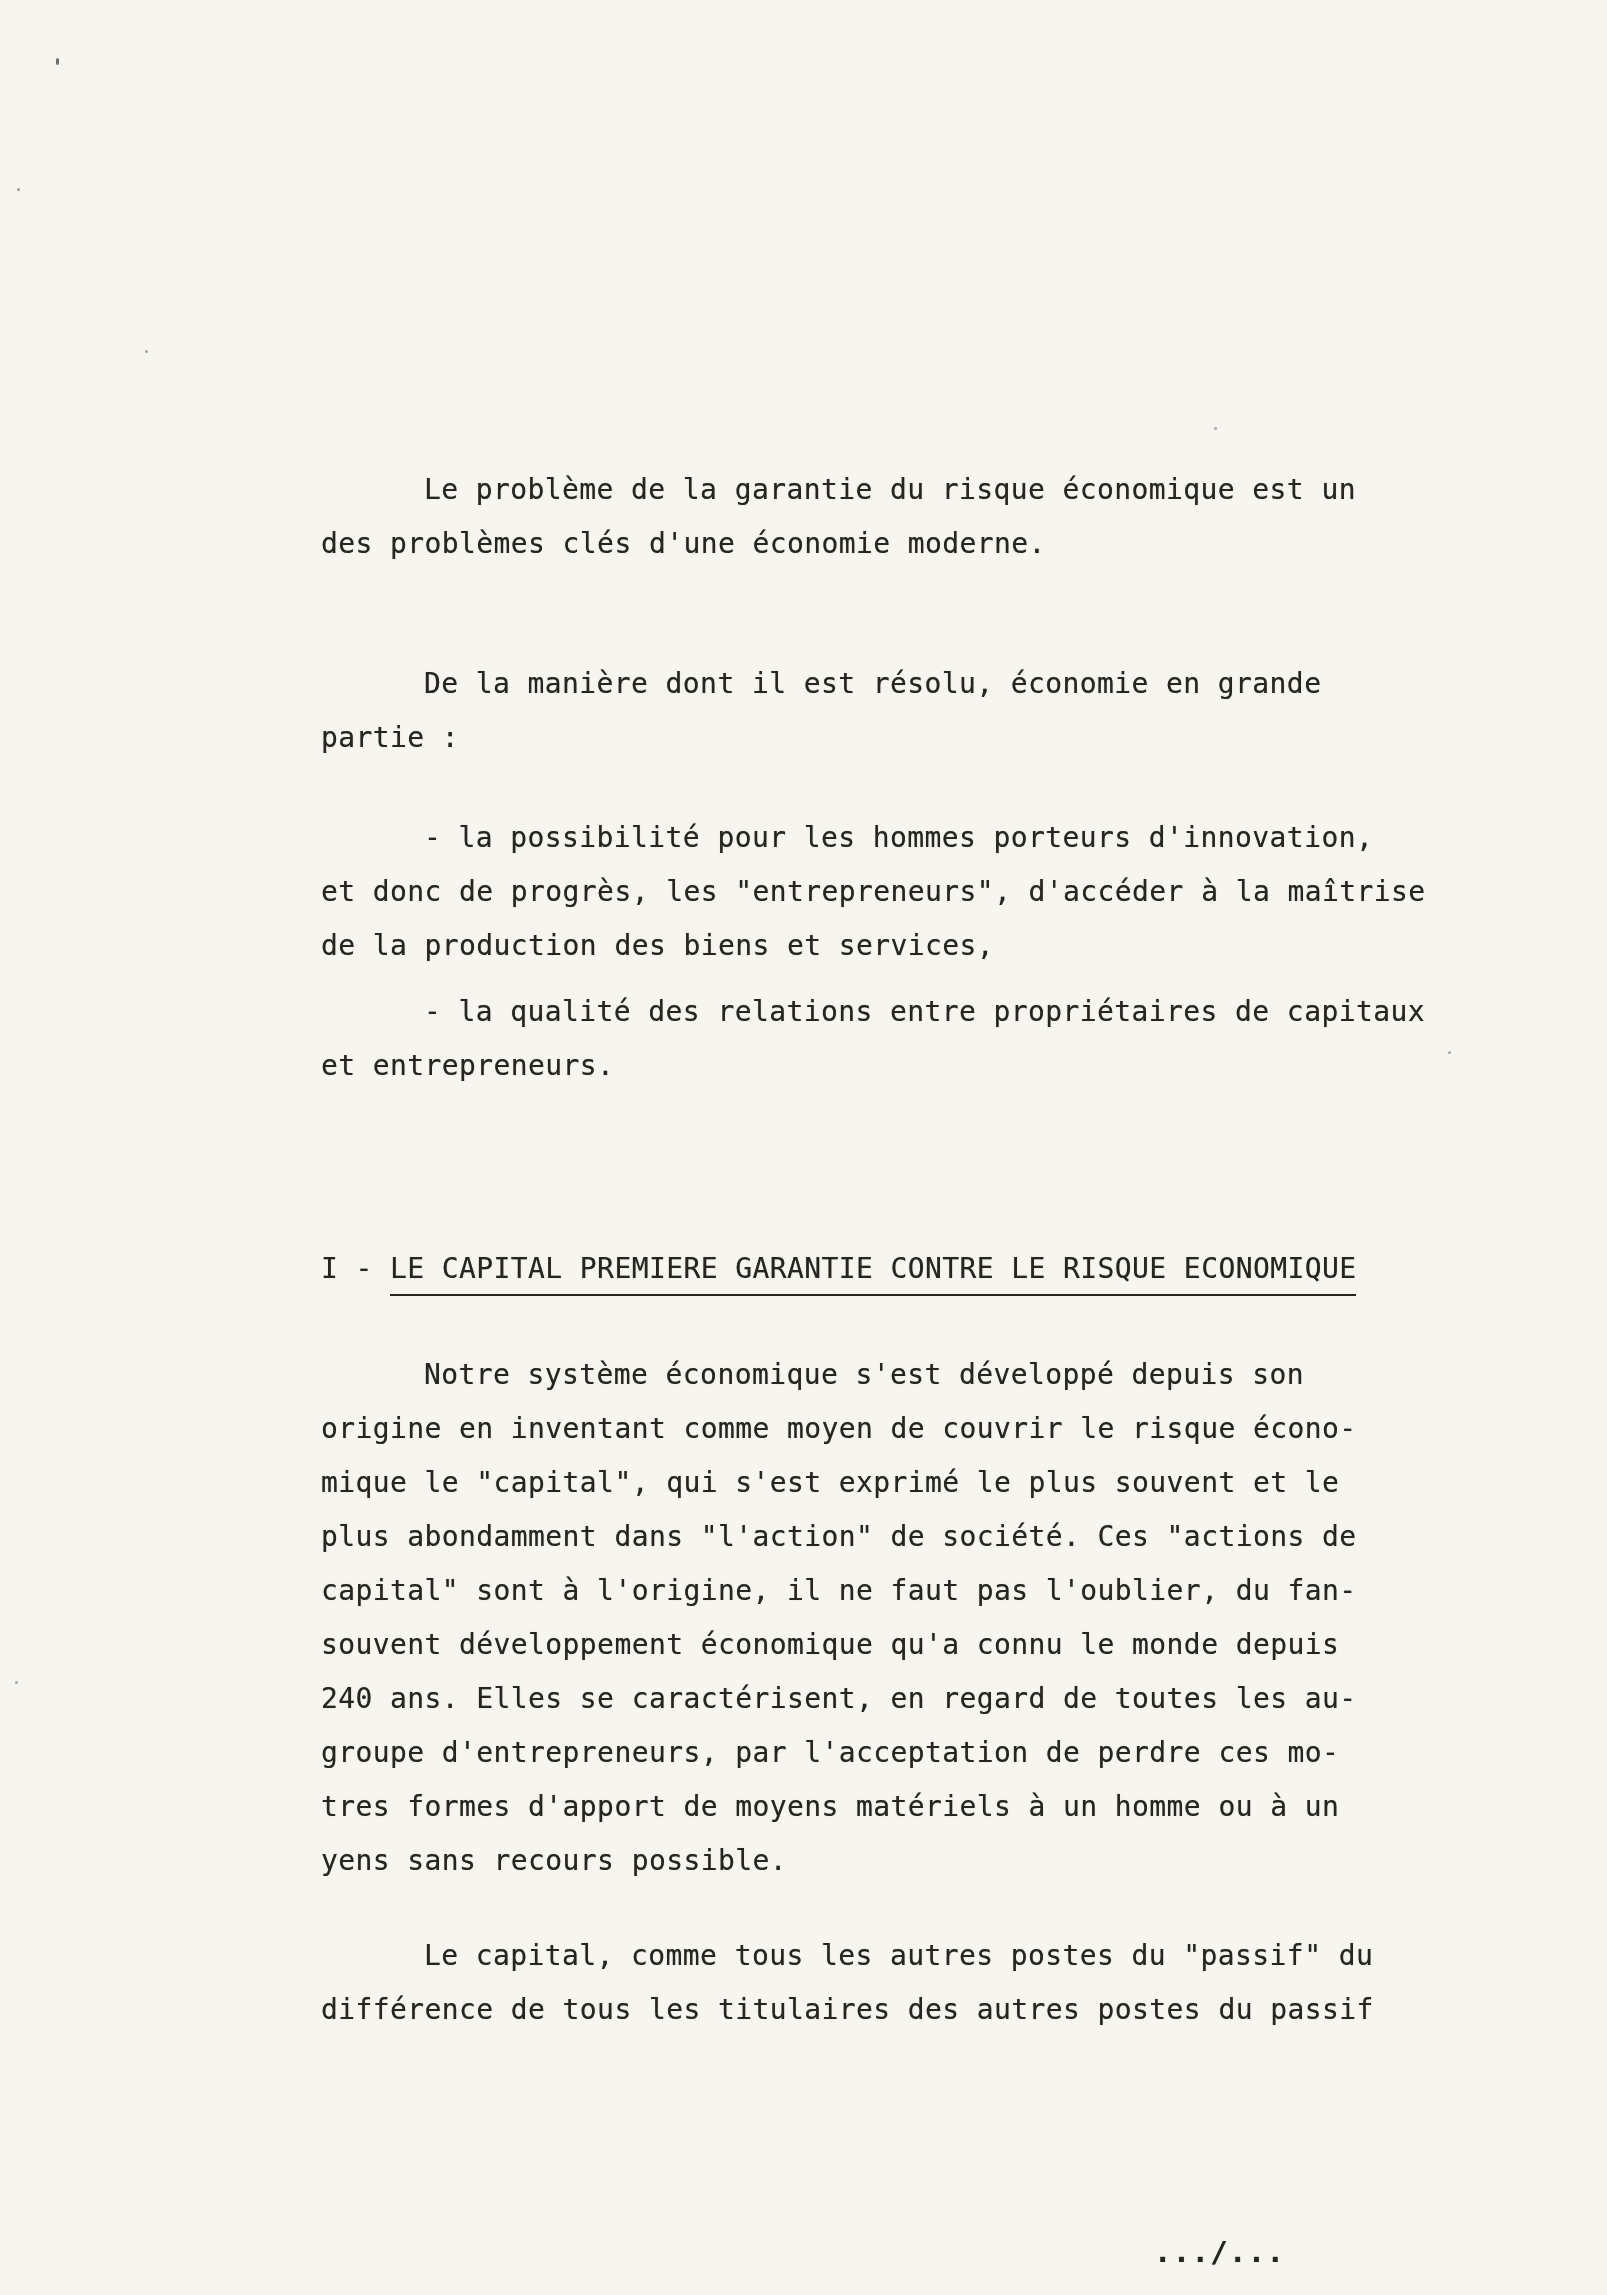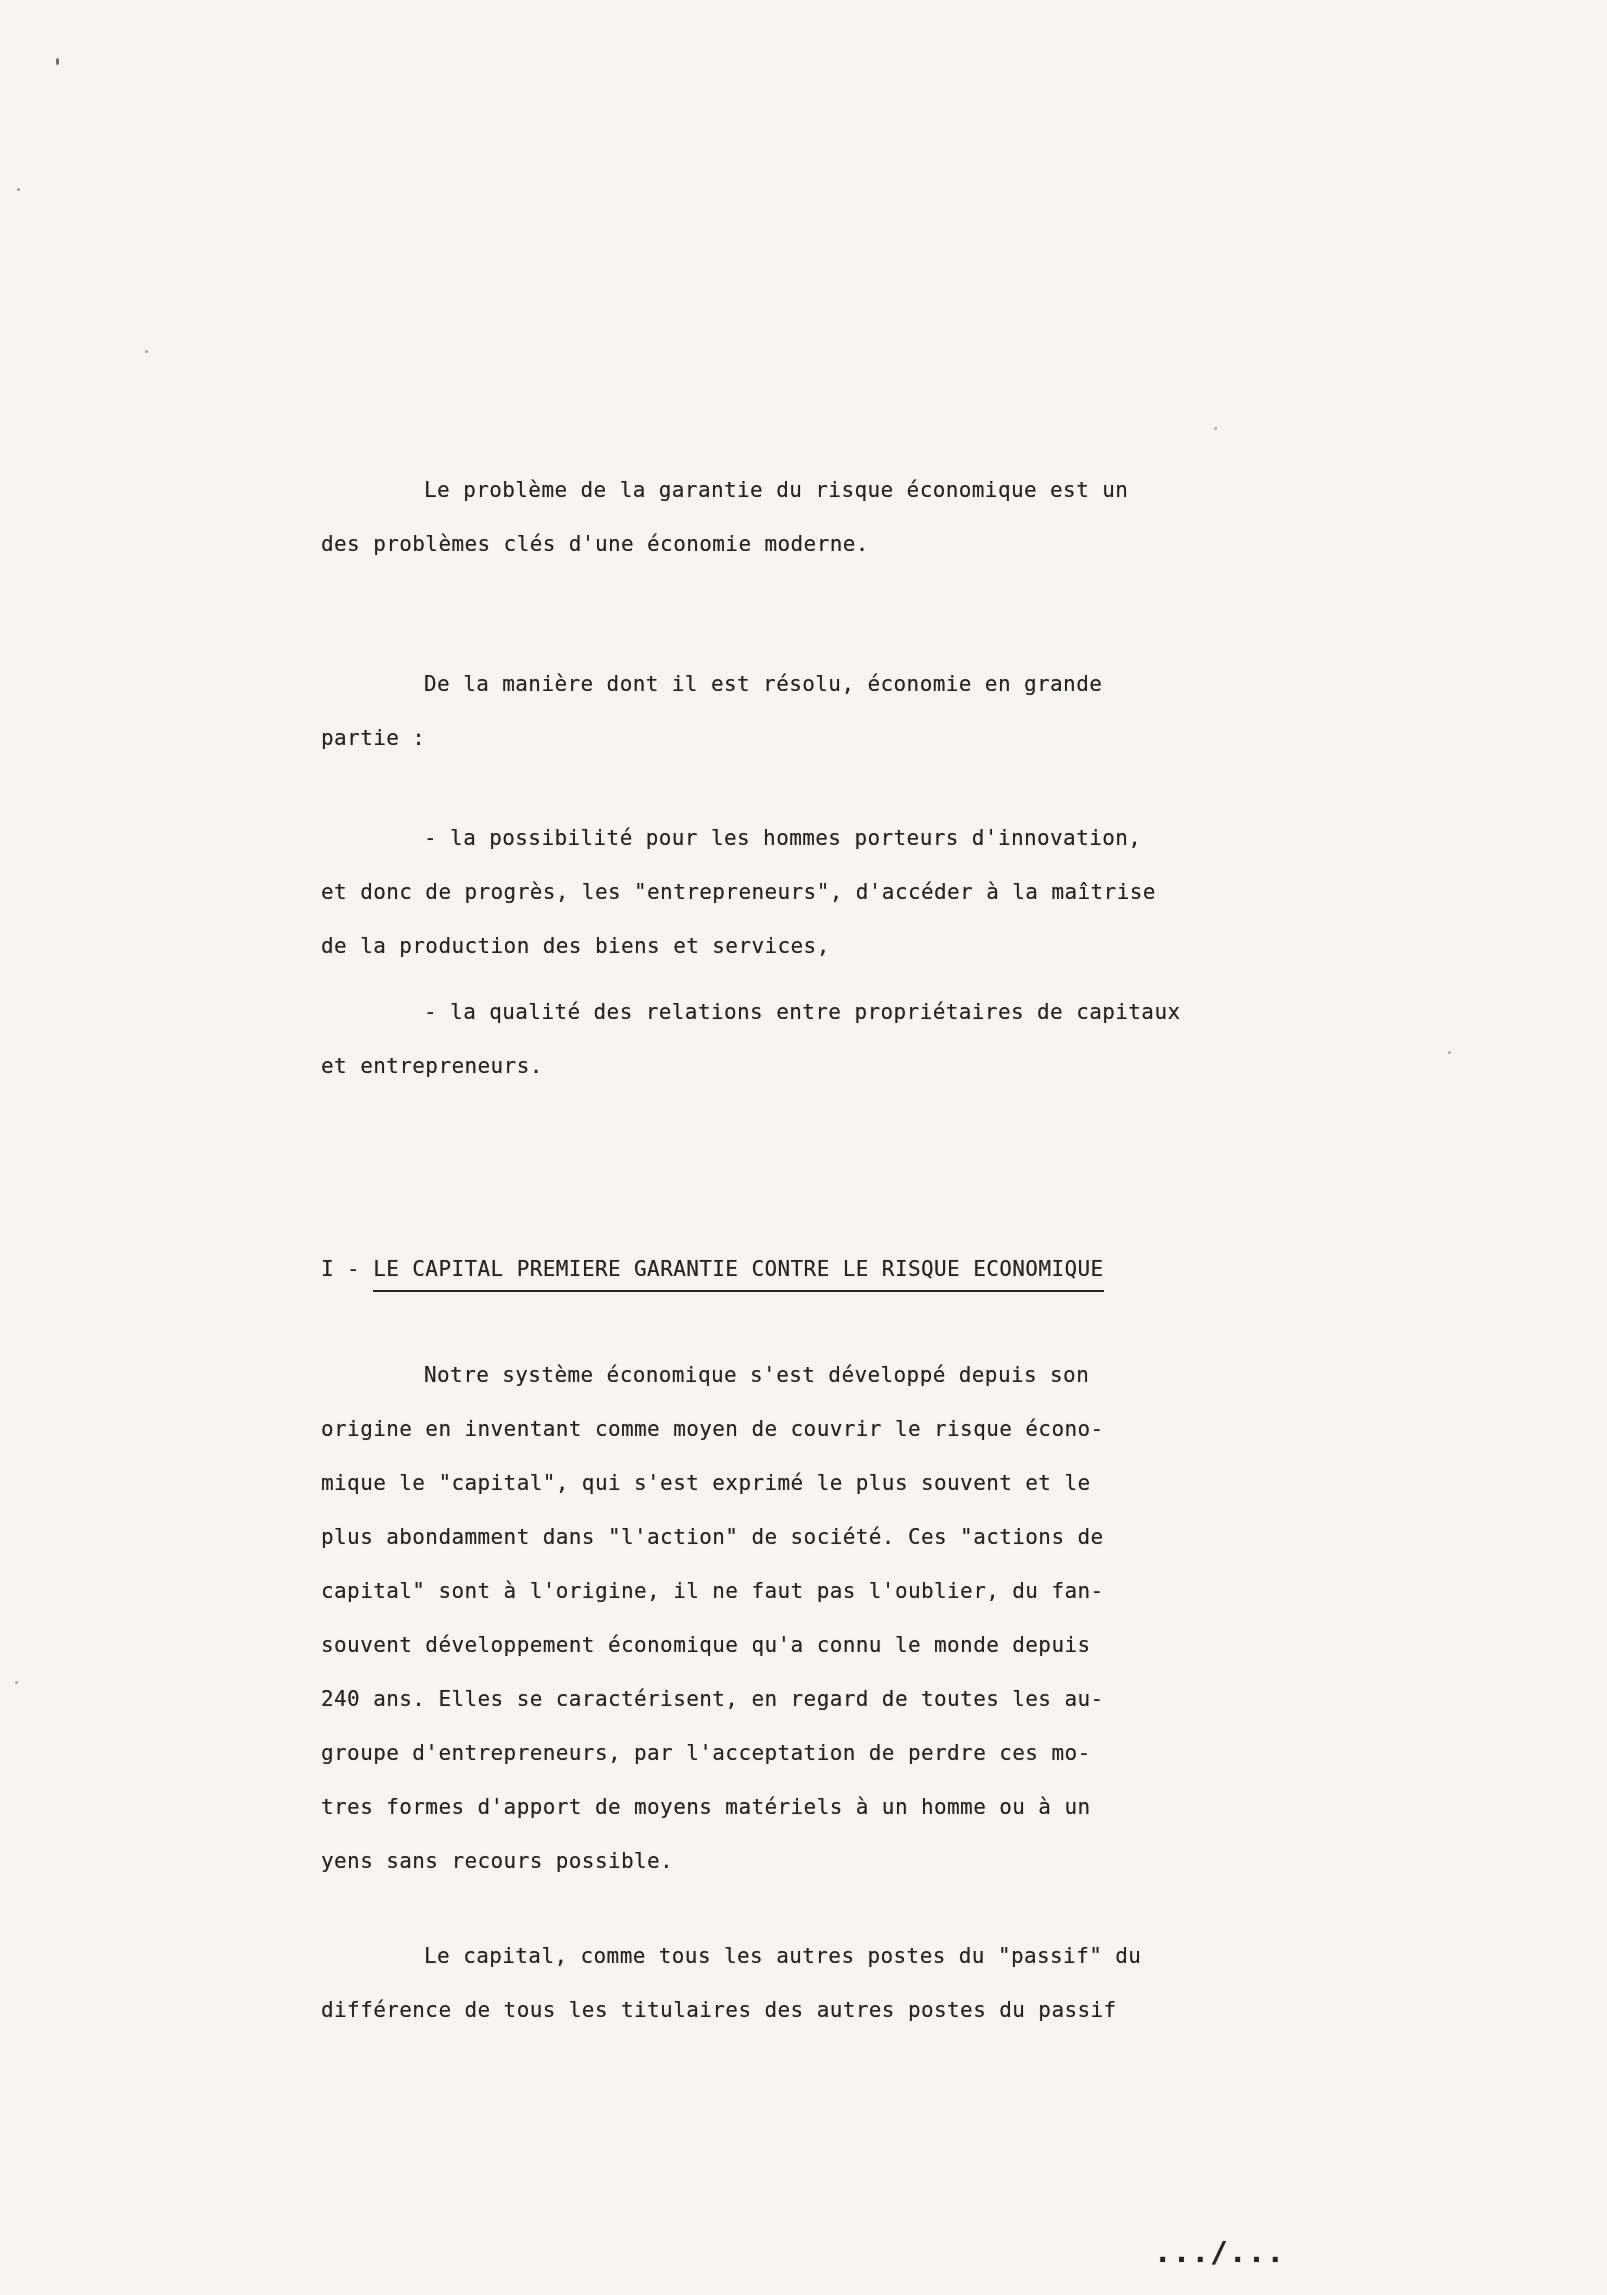--- a/index.html
+++ b/index.html
@@ -16,33 +16,33 @@
     color:#26251f;
     overflow:hidden;
   }
   .content {
     position:absolute;
     left:321px;
     top:463px;
     width:1164px;
   }
   .line {
-    font-size:21px;
+    font-size:28px;
     line-height:54px;
     letter-spacing:0.4px;
     white-space:pre-wrap;
     text-shadow:0 0 0.7px rgba(38,37,31,0.5);
   }
   .indent { padding-left:103px; }
   .para-intro   { margin-bottom:86px; }
   .para-resolu  { margin-bottom:46px; }
   .bullet-1     { margin-bottom:12px; }
   .bullet-2     { margin-bottom:149px; }
   .heading {
-    font-size:21px;
+    font-size:28px;
     line-height:54px;
     letter-spacing:0.4px;
     text-shadow:0 0 0.7px rgba(38,37,31,0.5);
     margin-bottom:52px;
     white-space:pre;
   }
   .heading .underlined {
     border-bottom:2.6px solid #26251f;
     padding-bottom:9.3px;
   }

